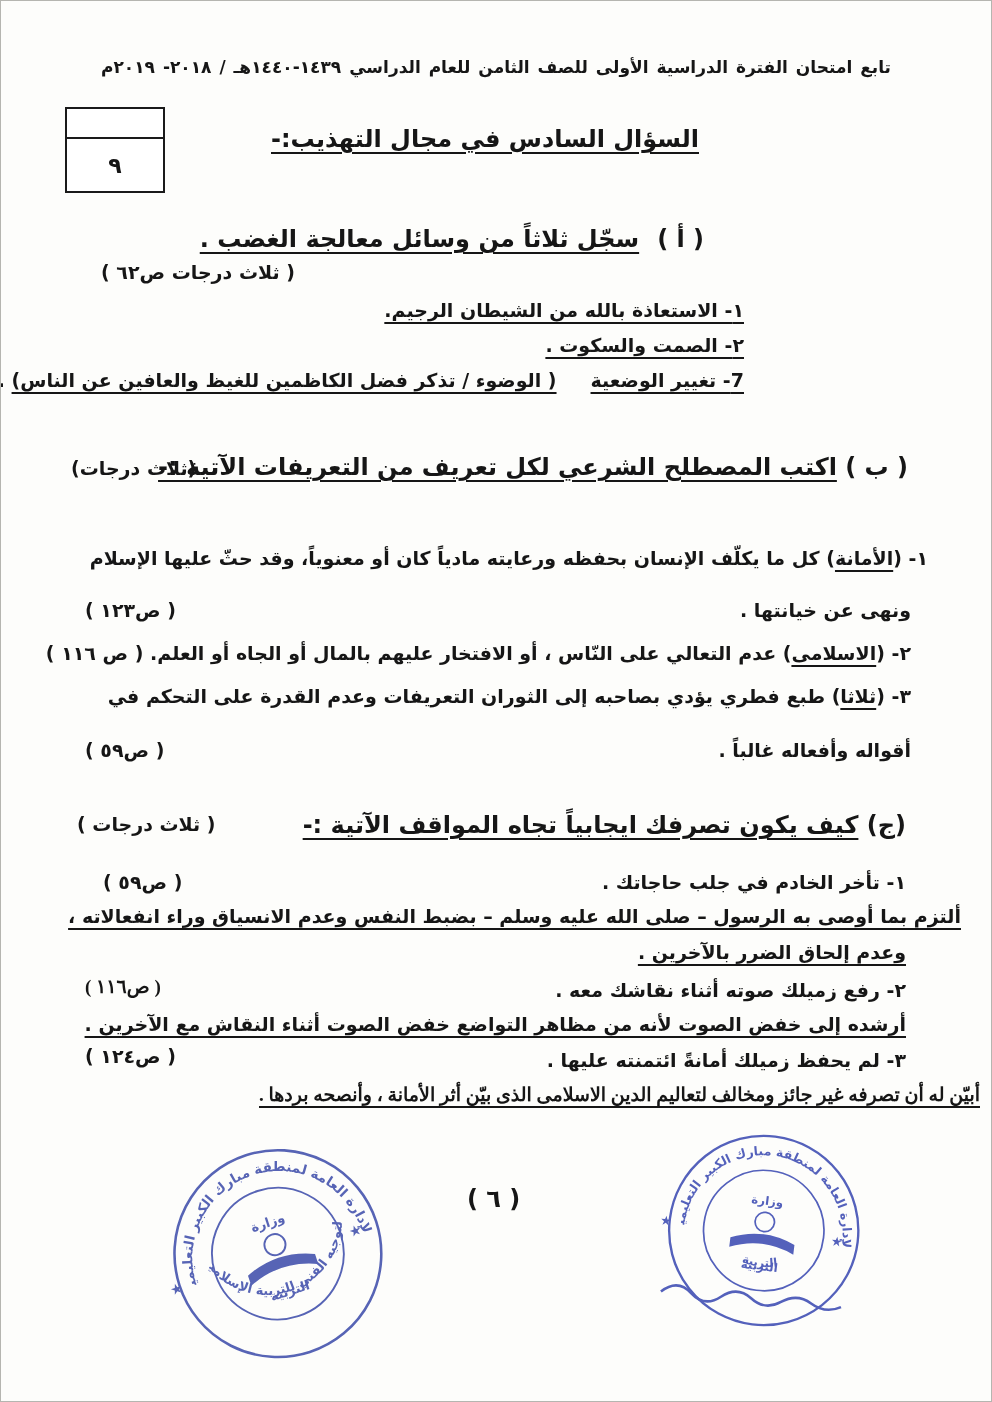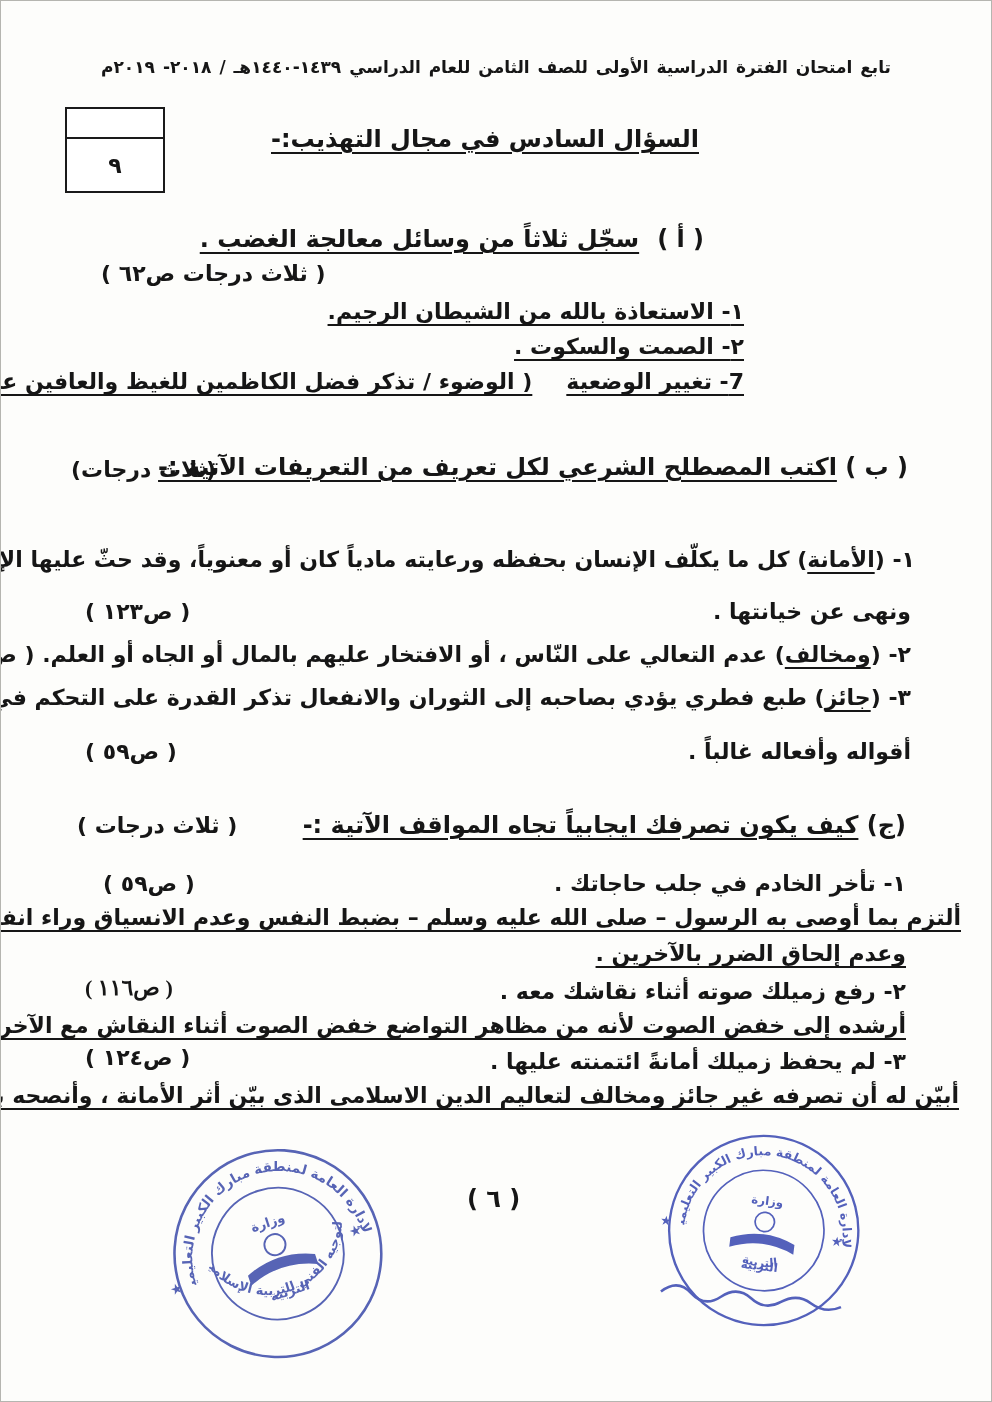--- a/index.html
+++ b/index.html
@@ -12,21 +12,21 @@
     box-sizing:border-box;
     direction:rtl;
     font-family:"DejaVu Sans", sans-serif;
     font-weight:bold;
     color:#161616;
     overflow:hidden;
     padding-left:42px;
   }
   .ln { position:absolute; white-space:nowrap; }
   .fs17 { font-size:17px; }
-  .fs19 { font-size:22px; }
+  .fs19 { font-size:19px; }
   .fs20 { font-size:24px; }
   .u { text-decoration:underline; text-decoration-thickness:1.6px; text-underline-offset:5px; }
   .sp18 { display:inline-block; width:18px; }
   .sp34 { display:inline-block; width:34px; }
 
   .header-line { top:56px; right:62px; left:62px; text-align:center; word-spacing:2px; }
 
   .score-box {
     position:absolute; left:64px; top:106px;
     width:96px; height:82px;
@@ -67,60 +67,60 @@
   <div class="ln fs19 u" style="top:333px; right:247px;">٢- الصمت والسكوت .</div>
   <div class="ln fs19" style="top:368px; right:247px;">
     <span class="u">7- تغيير الوضعية</span><span class="sp34"></span><span class="u">( الوضوء / تذكر فضل الكاظمين للغيظ والعافين عن الناس)</span> <span>.</span>
   </div>
 
   <div class="ln fs20" style="top:452px; right:83px;">
     <span>( ب )</span> <span class="u">اكتب المصطلح الشرعي لكل تعريف من التعريفات الآتية :-</span>
   </div>
   <div class="ln fs19" style="top:456px; left:70px;">(ثلاث درجات)</div>
 
-  <div class="ln fs19" style="top:546px; right:76px;">
+  <div class="ln fs19" style="top:546px; right:63px;">
     <span>١-</span>
     <span>(</span><span class="u">الأمانة</span><span>)</span>
     <span>كل ما يكلّف الإنسان بحفظه ورعايته مادياً كان أو معنوياً، وقد حثّ عليها الإسلام</span>
   </div>
   <div class="ln fs19" style="top:598px; right:80px;">ونهى عن خيانتها .</div>
   <div class="ln fs19" style="top:598px; left:84px;">( ص١٢٣ )</div>
 
   <div class="ln fs19" style="top:641px; right:80px;">
     <span>٢-</span>
-    <span>(</span><span class="u">ومخالف</span><span>)</span>
+    <span>(</span><span class="u">الاسلامى</span><span>)</span>
     <span>عدم التعالي على النّاس ، أو الافتخار عليهم بالمال أو الجاه أو العلم.</span>
     <span>( ص ١١٦ )</span>
   </div>
 
   <div class="ln fs19" style="top:684px; right:80px;">
     <span>٣-</span>
-    <span>(</span><span class="u">جائز</span><span>)</span>
-    <span>طبع فطري يؤدي بصاحبه إلى الثوران والانفعال تذكر القدرة على التحكم  في</span>
+    <span>(</span><span class="u">ثلاثا</span><span>)</span>
+    <span>طبع فطري يؤدي بصاحبه إلى الثوران التعريفات وعدم القدرة على التحكم  في</span>
   </div>
   <div class="ln fs19" style="top:738px; right:80px;">أقواله وأفعاله غالباً .</div>
   <div class="ln fs19" style="top:738px; left:84px;">( ص٥٩ )</div>
 
   <div class="ln fs20" style="top:810px; right:85px;text-align:center;">
     <span>(ج)</span> <span class="u">كيف يكون تصرفك ايجابياً تجاه المواقف الآتية :-</span>
   </div>
   <div class="ln fs19" style="top:812px; left:76px;">( ثلاث درجات )</div>
 
   <div class="ln fs19" style="top:870px; right:85px;">١- تأخر الخادم في جلب حاجاتك .</div>
   <div class="ln fs19" style="top:870px; left:102px;">( ص٥٩ )</div>
   <div class="ln fs19 u" style="top:904px; right:30px;">ألتزم بما أوصى به الرسول – صلى الله عليه وسلم – بضبط النفس وعدم الانسياق وراء انفعالاته ،</div>
   <div class="ln fs19 u" style="top:940px; right:85px;">وعدم إلحاق الضرر بالآخرين .</div>
 
   <div class="ln fs19" style="top:978px; right:85px;">٢- رفع زميلك صوته أثناء نقاشك معه .</div>
   <div class="ln fs19" style="top:974px; left:84px;font-family:Liberation Serif, serif;">( ص١١٦ )</div>
   <div class="ln fs19 u" style="top:1012px; right:85px;">أرشده إلى خفض الصوت لأنه من مظاهر التواضع  خفض الصوت أثناء النقاش مع الآخرين .</div>
 
   <div class="ln fs19" style="top:1048px; right:85px;">٣- لم يحفظ زميلك أمانةً ائتمنته عليها .</div>
   <div class="ln fs19" style="top:1044px; left:84px;">( ص١٢٤ )</div>
-  <div class="ln fs19 u" style="top:1082px; right:32px;">أبيّن له أن تصرفه غير جائز ومخالف لتعاليم الدين الاسلامى الذى بيّن أثر الأمانة ، وأنصحه بردها .</div>
+  <div class="ln fs19 u" style="top:1082px; right:11px;font-family:Liberation Serif, serif;">أبيّن له أن تصرفه غير جائز ومخالف لتعاليم الدين الاسلامى الذى بيّن أثر الأمانة ، وأنصحه بردها .</div>
 
   <div class="ln fs20 footer-num">( ٦ )</div>
 
   <div class="stamp stamp-left">
     <svg width="235" height="235" viewBox="0 0 200 200">
       <defs>
         <path id="arcTopL" d="M 26 104 A 74 74 0 0 1 174 104"></path>
         <path id="arcBotL" d="M 40 92 A 64 64 0 0 0 160 92"></path>
       </defs>
       <circle cx="100" cy="100" r="88" fill="none" stroke="#3343a6" stroke-width="2.2"></circle>

